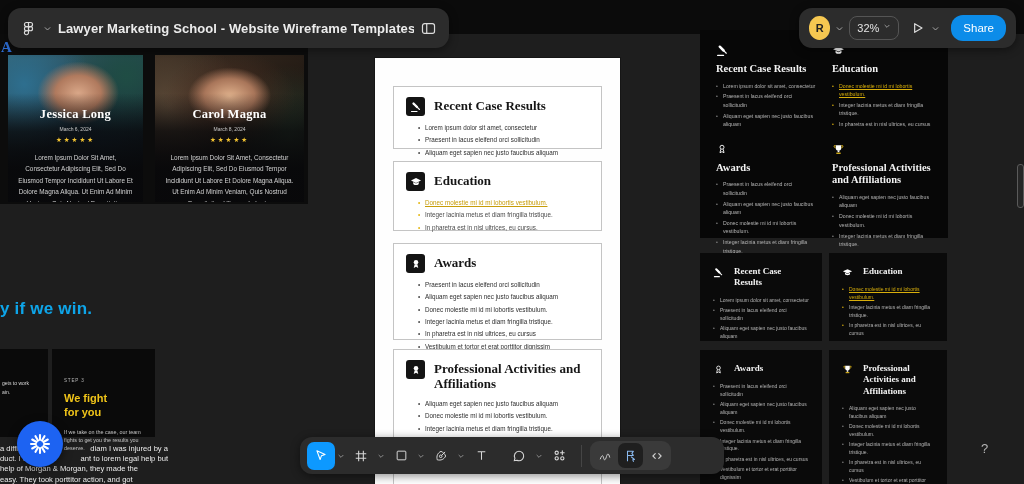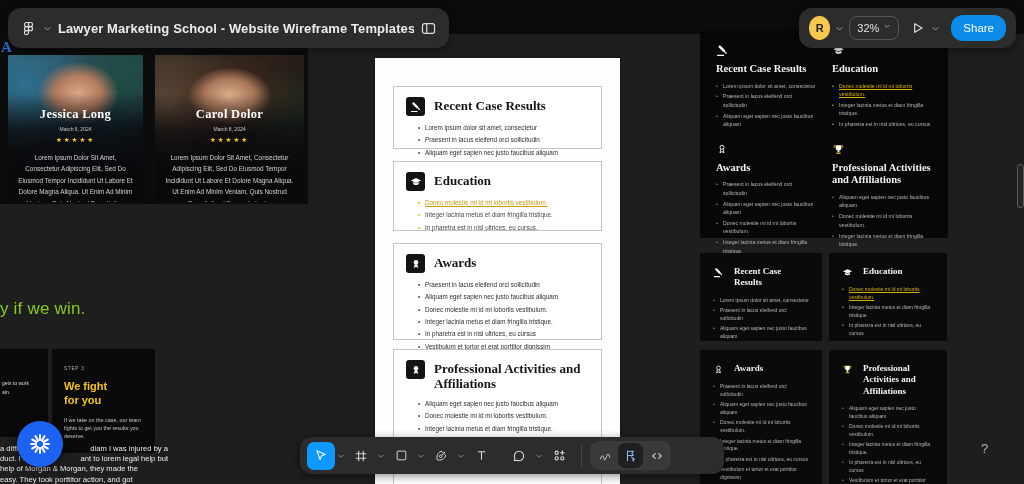--- a/index.html
+++ b/index.html
@@ -34,23 +34,23 @@
     linear-gradient(150deg,#3a2d22 0%, #17110d 70%);}
   .t-shade{position:absolute;inset:0;background:linear-gradient(rgba(8,8,10,0) 26%, rgba(8,8,10,.75) 52%, rgba(8,8,10,.97) 78%);}
   .t-body{position:absolute;left:0;right:0;top:52px;text-align:center;padding:0 9px;}
   .t-name{font-family:"Liberation Serif",serif;font-weight:700;font-size:12.5px;color:#fff;letter-spacing:.3px;}
   .t-date{font-size:5px;color:#c9c9c9;margin-top:4px;}
   .t-stars{font-size:6.5px;color:#f2c230;letter-spacing:2px;margin-top:4px;}
   .t-text{font-size:6.4px;line-height:1.78;color:#d2d2d2;margin-top:8px;}
 
   
   #logo-frag{left:1px;top:39px;color:#2e6fd8;font-weight:700;font-size:15px;font-family:"Liberation Serif",serif;}
-  #hero-frag{left:0;top:299px;color:#84cc16;font-size:17px;font-weight:400;letter-spacing:.2px;}
+  #hero-frag{left:0;top:299px;color:#0ea5e9;font-size:17px;font-weight:700;letter-spacing:.2px;}
   #stub-card{left:0;top:349px;width:48px;height:88px;background:#0a0a0a;color:#d8d8d8;font-size:5px;line-height:1.7;padding-top:30px;padding-left:2px;box-sizing:border-box;}
-  #step-card{left:52px;top:349px;width:103px;height:104px;background:#0a0a0a;padding:17px 12px;box-sizing:border-box;}
+  #step-card{left:52px;top:349px;width:103px;height:88px;background:#0a0a0a;padding:29px 12px;box-sizing:border-box;}
   .step-label{font-size:4.6px;color:#b5b5b5;letter-spacing:.8px;}
   .step-title{font-size:11px;font-weight:700;color:#f0c419;line-height:1.3;margin-top:8px;}
   .step-body{font-size:5.4px;color:#c4c4c4;line-height:1.55;margin-top:8px;}
   #quote{left:0;top:444px;width:168px;color:#ececec;font-size:7.6px;line-height:1.34;}
   .q-split{display:flex;justify-content:space-between;}
 
   
   #page{left:375px;top:58px;width:245px;height:426px;background:#fefefe;box-shadow:0 0 0 1px rgba(0,0,0,.25);}
   .wf-box{position:absolute;left:18px;width:209px;border:1px solid #c4c4c4;background:#fff;box-sizing:border-box;padding:10px 12px 6px 12px;}
   #wf-box-0{top:28px;height:63px;}
@@ -129,21 +129,21 @@
     <div class="t-name">Jessica Long</div>
     <div class="t-date">March 6, 2024</div>
     <div class="t-stars">★★★★★</div>
     <div class="t-text">Lorem Ipsum Dolor Sit Amet, Consectetur Adipiscing Elit, Sed Do Eiusmod Tempor Incididunt Ut Labore Et Dolore Magna Aliqua. Ut Enim Ad Minim Veniam, Quis Nostrud Exercitation Ullamco Laboris.</div>
   </div>
 </div>
 <div class="abs t-card" id="t-card-1">
   <div class="t-photo"></div>
   <div class="t-shade"></div>
   <div class="t-body">
-    <div class="t-name">Carol Dolor</div>
+    <div class="t-name">Carol Magna</div>
     <div class="t-date">March 8, 2024</div>
     <div class="t-stars">★★★★★</div>
     <div class="t-text">Lorem Ipsum Dolor Sit Amet, Consectetur Adipiscing Elit, Sed Do Eiusmod Tempor Incididunt Ut Labore Et Dolore Magna Aliqua. Ut Enim Ad Minim Veniam, Quis Nostrud Exercitation Ullamco Laboris.</div>
   </div>
 </div>
 
 <div class="abs" id="hero-frag">y if we win.</div>
 
 <div class="abs" id="stub-card">
   <div>gets to work</div>

